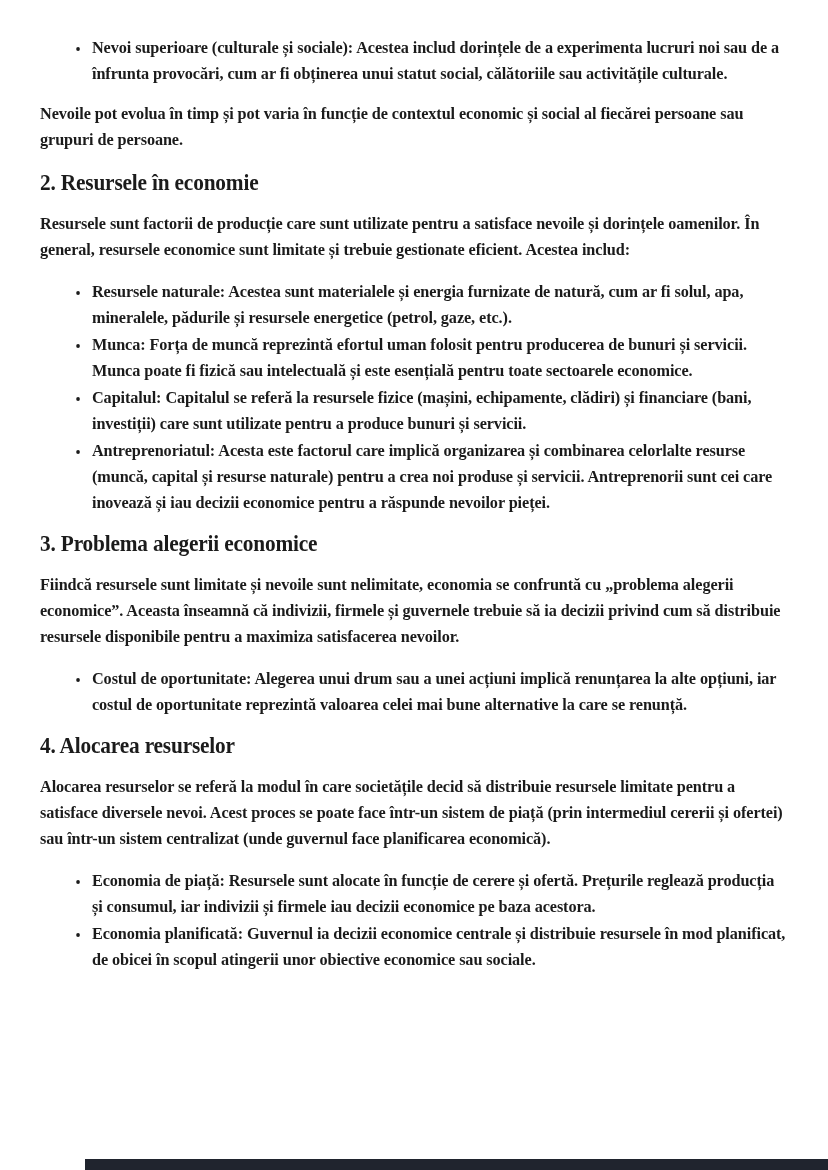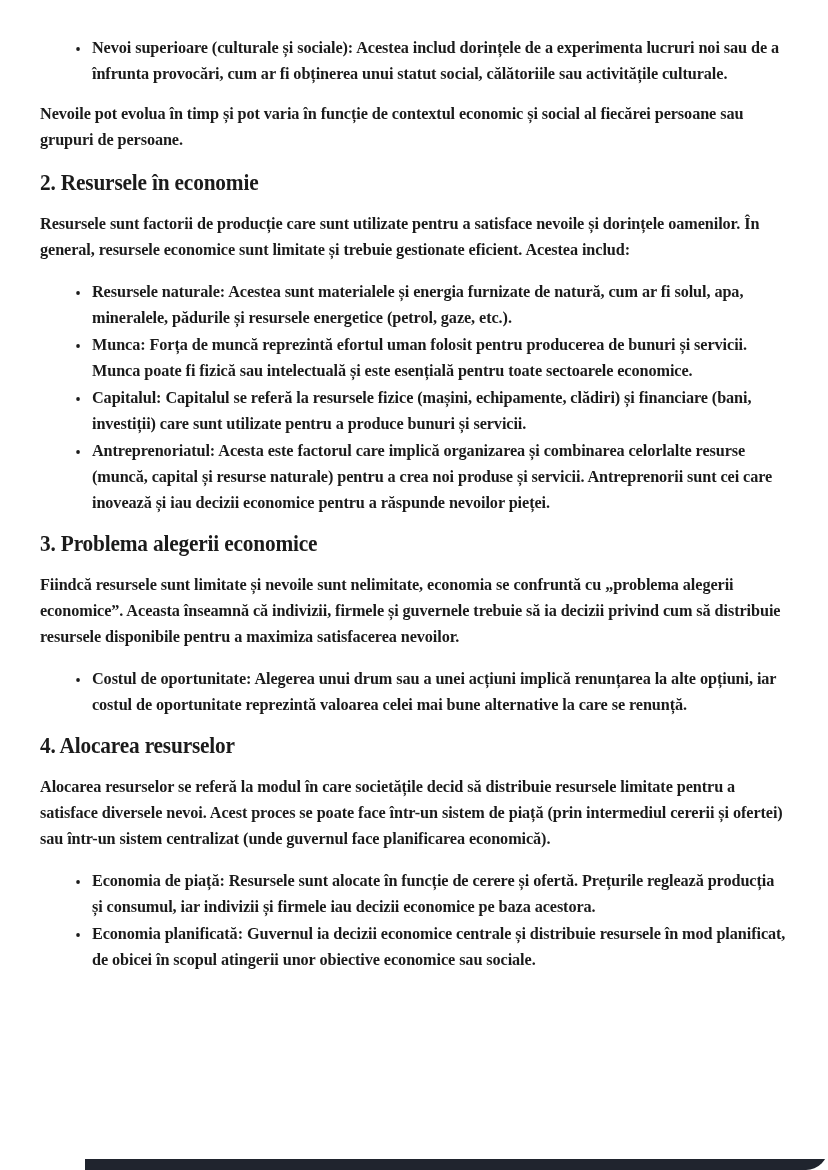--- a/index.html
+++ b/index.html
@@ -6,21 +6,20 @@
   .page {
     position: relative;
     width: 828px;
     height: 1170px;
     background: #ffffff;
     overflow: hidden;
     font-family: "Liberation Serif", serif;
     color: #1b1b1b;
     box-sizing: border-box;
     padding: 34px 0 0 40px;
-    border-radius: 22px;
   }
   .content {
     width: 806px;
     transform: scaleX(0.928);
     transform-origin: 0 0;
     font-weight: 700;
     font-size: 17.5px;
     line-height: 26px;
     letter-spacing: -0.1px;
   }

